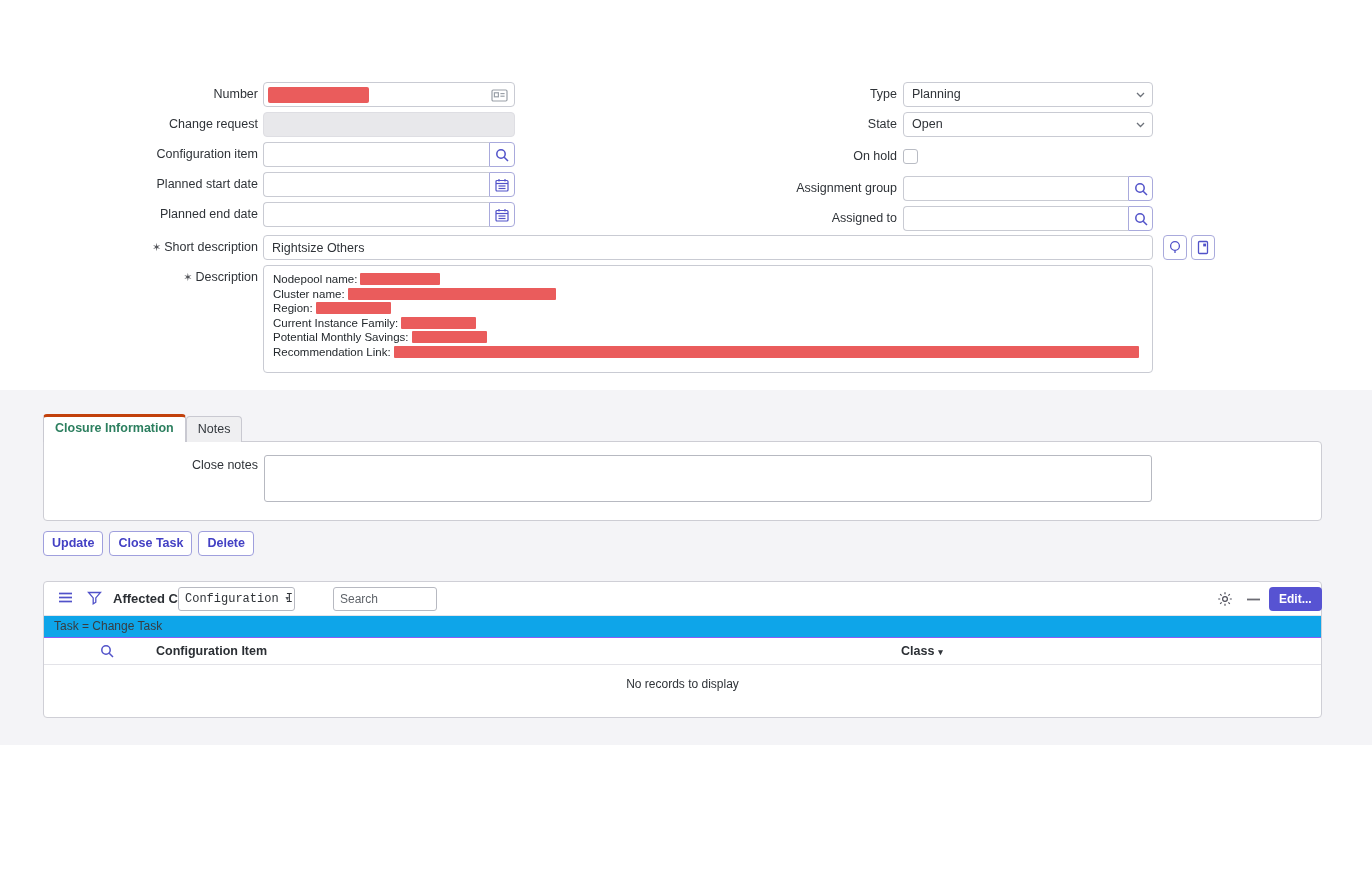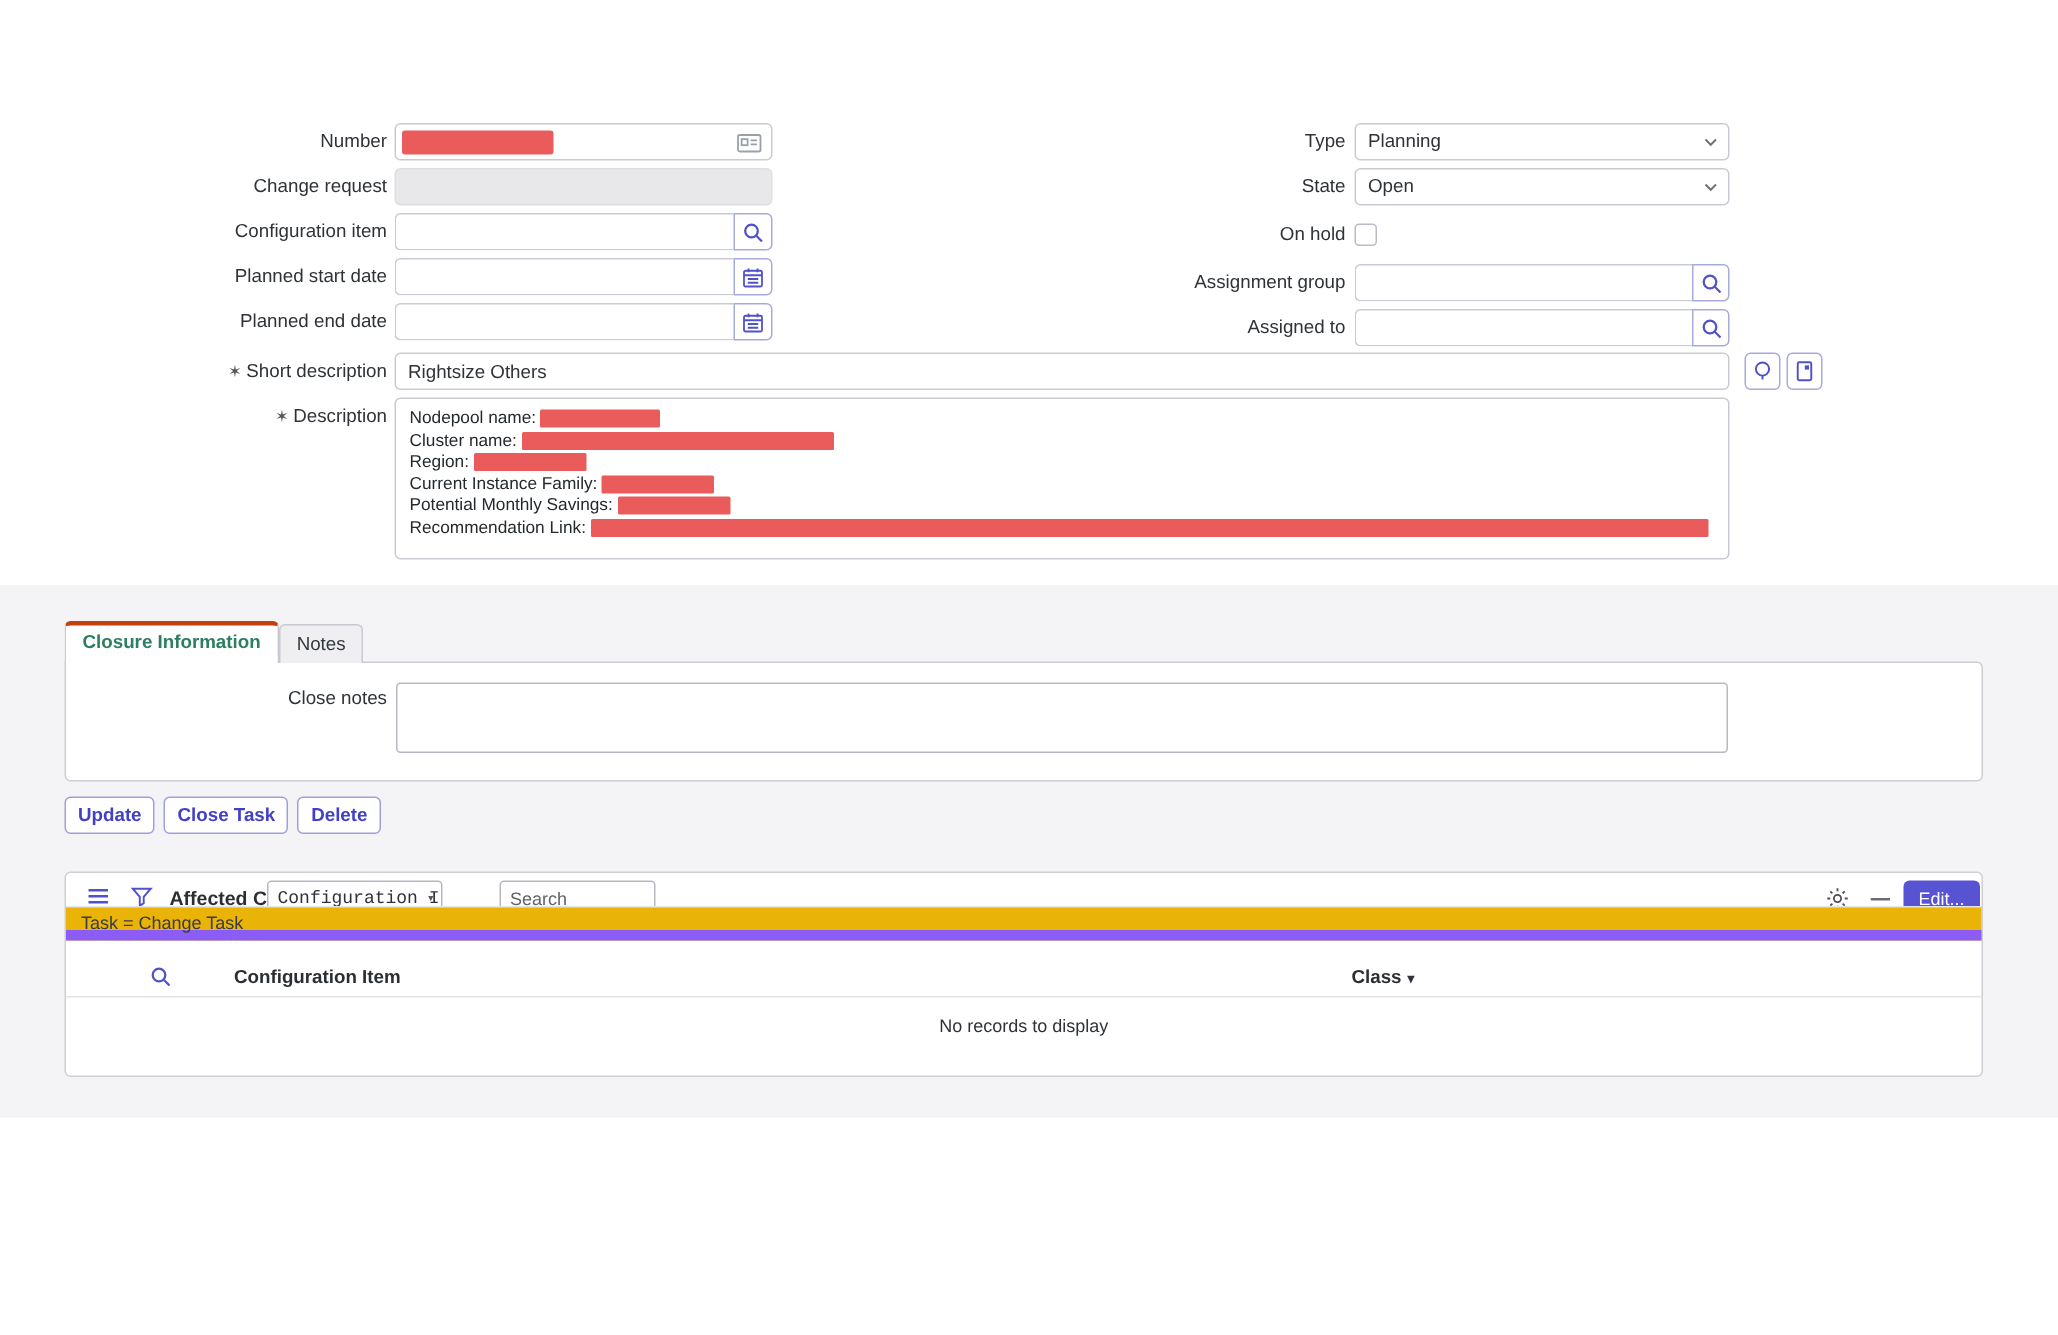--- a/index.html
+++ b/index.html
@@ -52,22 +52,22 @@
   .btn { height:25px; padding:0 8px; background:#fff; border:1px solid #9f9fdd; border-radius:4px; color:#4340c4; font-weight:700; font-size:12.5px; line-height:23px; cursor:pointer; font-family:inherit; white-space:nowrap; }
 
   
   .list-card { position:absolute; left:43px; top:581px; width:1279px; height:137px; background:#fff; border:1px solid #cfcfd6; border-radius:4px; }
   .tb-icon { position:absolute; color:#5152c9; cursor:pointer; background:none; border:none; padding:0; display:flex; }
   .list-title { position:absolute; left:69px; top:4px; line-height:25px; font-size:13px; font-weight:700; color:#2b2f34; }
   .col-select { position:absolute; left:134px; top:5px; width:117px; height:24px; border:1px solid #b7b9c1; border-radius:3px; background:#fff; font-size:12px; line-height:22px; padding:0 14px 0 6px; color:#2f3338; white-space:nowrap; overflow:hidden; cursor:pointer;font-family:Liberation Mono, monospace; }
   .col-select .caret { position:absolute; right:4px; top:0; font-size:9px; color:#55595f; }
   .list-search { position:absolute; left:253px; top:5px; width:104px; height:24px; border:1px solid #b7b9c1; border-radius:3px; font-size:12px; padding:0 6px;margin-left:36px; }
   .list-search::placeholder { color:#5f646a; opacity:1; }
-  .edit-btn { position:absolute; left:1225px; top:5px; height:24px; padding:0 10px; background:#5753d2; border:none; border-radius:4px; color:#fff; font-weight:400; font-size:12px; cursor:pointer; font-family:inherit; }
-  .crumb-row { position:absolute; left:0; top:22px; width:100%; height:23px; background:#eab308; border-top:1px solid #e4e4e9; border-bottom:7px solid #8b5cf6; font-size:12px; color:#383c41; line-height:21px; padding-left:10px; cursor:pointer; }
+  .edit-btn { position:absolute; left:1225px; top:5px; height:24px; padding:0 10px; background:#5753d2; border:none; border-radius:4px; color:#fff; font-weight:700; font-size:12px; cursor:pointer; font-family:inherit; }
+  .crumb-row { position:absolute; left:0; top:33px; width:100%; height:23px; background:#0ea5e9; border-top:1px solid #e4e4e9; border-bottom:1px solid #8b5cf6; font-size:12px; color:#383c41; line-height:21px; padding-left:10px; cursor:pointer; }
   .head-row { position:absolute; left:0; top:56px; width:100%; height:27px; border-bottom:1px solid #e3e3e8; }
   .col-h { position:absolute; top:0; line-height:27px; font-size:12.5px; font-weight:700; color:#2b2f34; cursor:pointer; white-space:nowrap; }
   .col-h .caret { font-size:9px; color:#30343a; margin-left:4px; }
   .empty-row { position:absolute; left:0; top:95px; width:100%; text-align:center; font-size:12px; color:#2f3338; line-height:14px; }
 
   .caption { position:absolute; left:0; top:783px; width:100%; text-align:center; font-size:28px; font-weight:700; color:#0e0f12; letter-spacing:0.2px; }
 
   svg { display:block; }
 </style>
 </head>

